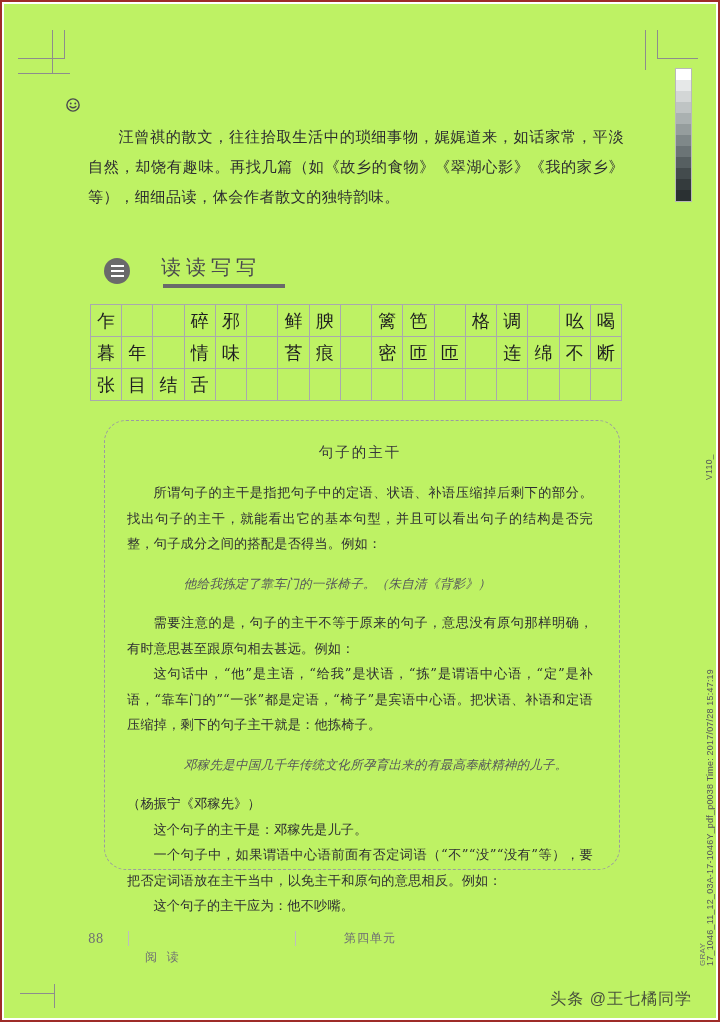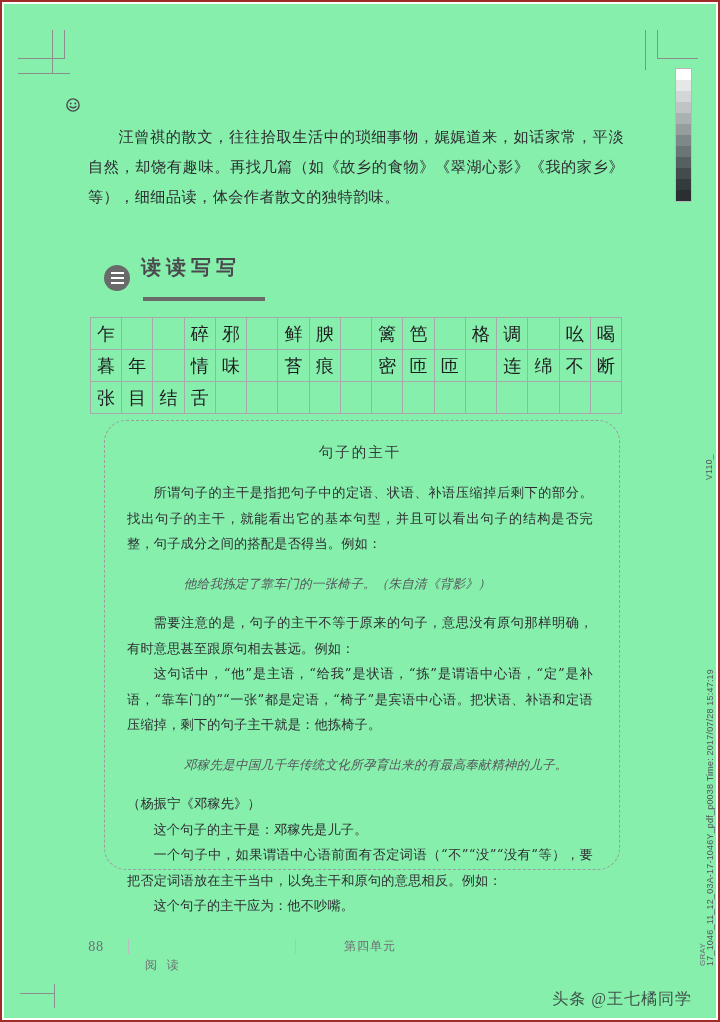--- a/index.html
+++ b/index.html
@@ -24,21 +24,21 @@
     pointer-events: none;
   }
 
   
   #page-sheet {
     position: absolute;
     left: 4px;
     top: 4px;
     width: 712px;
     height: 1014px;
-    background: #86efac;
+    background: #bef264;
     box-sizing: border-box;
   }
 
   
   .crop-mark {
     position: absolute;
   }
   .crop-mark i {
     position: absolute;
     background: #8d8d8d;
@@ -148,24 +148,23 @@
     gap: 3px;
     flex: 0 0 auto;
   }
   #section-heading-icon i {
     display: block;
     width: 13px;
     height: 2px;
     background: #ffffff;
   }
   #section-heading-text-wrap {
-    margin-left: 11px;
+    margin-left: 31px;
     position: relative;
-    padding-bottom: 20px;
-    font-weight: bold;
+    padding-bottom: 7px;
   }
   #section-heading-text {
     font-size: 20px;
     color: #4a4a4e;
     letter-spacing: 5px;
     font-family: "DejaVu Serif", "Liberation Serif", serif;
   }
   #section-heading-rule {
     position: absolute;
     left: 2px;
@@ -237,21 +236,21 @@
     padding-left: 3.4em;
     letter-spacing: 0.2px;
     font-family: "DejaVu Serif", "Liberation Serif", serif;
     font-style: italic;
   }
 
   
   #page-footer {
     position: absolute;
     left: 84px;
-    bottom: 44px;
+    bottom: 52px;
     width: 540px;
     display: flex;
     align-items: center;
     font-size: 12px;
     color: #6e6e73;
     font-family: "DejaVu Serif", "Liberation Serif", serif;
   }
   #footer-page-number { width: 40px; }
   .footer-sep {
     width: 1px;
@@ -264,21 +263,21 @@
 
   
   #watermark {
     position: absolute;
     right: 24px;
     bottom: 8px;
     font-size: 16px;
     color: #2f2f33;
     letter-spacing: 1px;
     opacity: 0.82;
-    font-family: Liberation Serif, serif;
+    font-family: Liberation Sans, sans-serif;
     white-space: nowrap;
   }
 </style>
 </head>
 <body>
 
 <div id="page-sheet">
 
   <div class="crop-mark" id="crop-tl">
     <i class="h1"></i>

